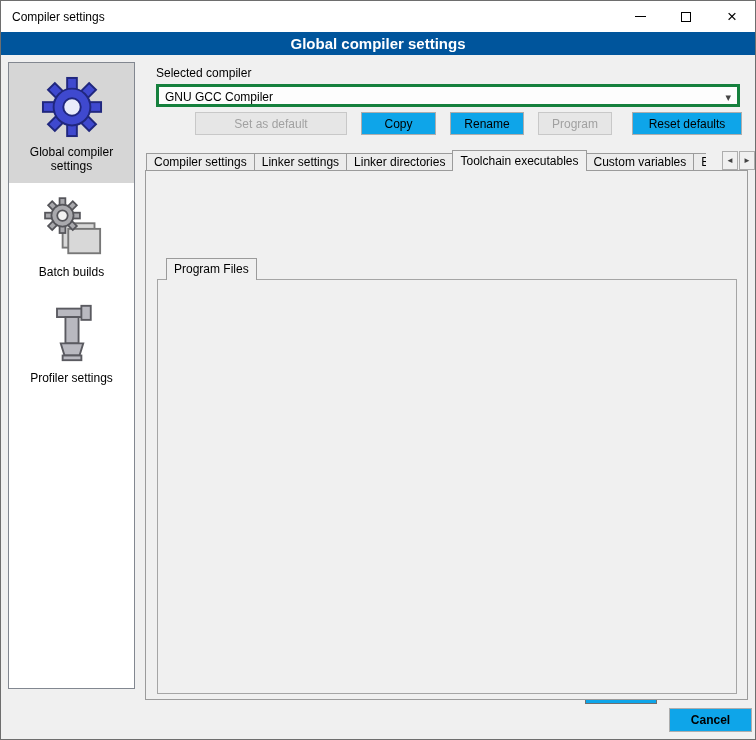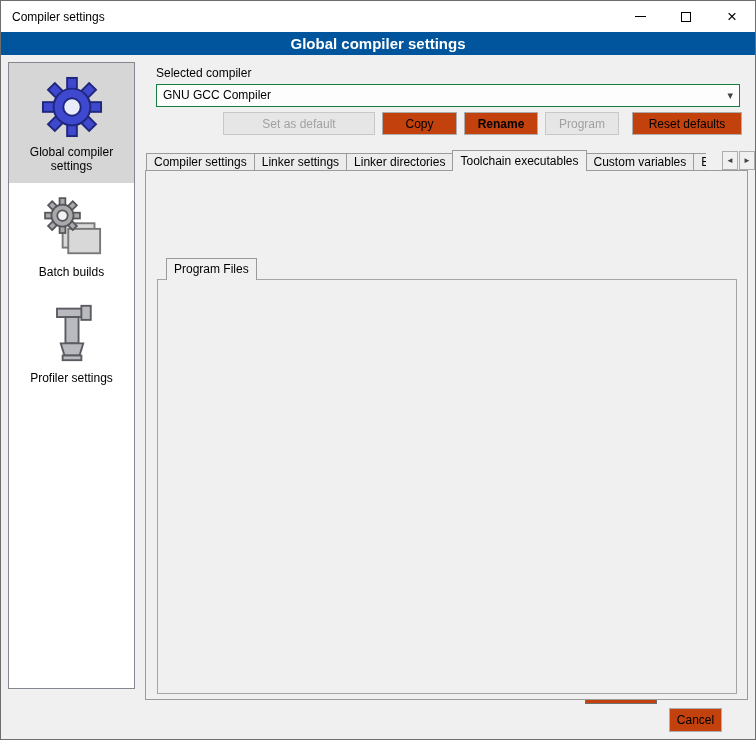--- a/index.html
+++ b/index.html
@@ -30,33 +30,33 @@
   
   .sidebar { position:absolute; left:8px; top:62px; width:127px; height:627px;
              background:#fff; border:1px solid #828790; overflow:hidden; }
   .side-item { width:100%; padding:8px 2px 10px 2px; text-align:center; cursor:default; }
   .side-item.selected { background:#d6d6d6; }
   .side-item .icon-wrap { height:72px; display:flex; align-items:center; justify-content:center; }
   .side-item .lbl { display:block; margin-top:2px; line-height:14px; }
 
   
   .sec-label { position:absolute; left:156px; top:66px; }
-  .combo { position:absolute; height:23px; background:#fdfdfd; border:1px solid #15803d;
+  .combo { position:absolute; height:23px; background:#fdfdfd; border:3px solid #15803d;
            line-height:21px; padding:0 22px 0 6px; cursor:default; }
   .combo .arrow { position:absolute; right:6px; top:0; line-height:21px; color:#444; font-size:11px; }
   .combo.top { left:156px; top:84px; width:584px; }
 
   .btn-row { position:absolute; left:156px; top:112px; width:586px; height:26px;
-             display:flex; justify-content:flex-end; gap:7px; }
-  .btn { height:23px; background:#c2410c; border:1px solid #adadad; font-family:"Liberation Sans",sans-serif;
+             display:flex; justify-content:flex-end; gap:14px; }
+  .btn { height:23px; background:#0ea5e9; border:1px solid #adadad; font-family:"Liberation Sans",sans-serif;
          font-size:12px; text-align:center; cursor:default; padding:0 4px; }
   .btn:disabled, .btn.disabled { color:#a1a1a1; background:#e6e6e6; border-color:#c8c8c8; }
   .btn.w-setdef { width:152px; }
   .btn.w-copy { width:75px; }
-  .btn.w-rename { width:74px;font-weight:bold; }
+  .btn.w-rename { width:74px; }
   .btn.w-delete { width:74px; }
   .btn.w-reset { width:110px; margin-left:6px; }
 
   
   .tabstrip { position:absolute; left:146px; top:150px; width:560px; height:21px;
               overflow:hidden; white-space:nowrap; }
   .tab { display:inline-block; vertical-align:bottom; height:19px; line-height:17px; margin-top:2px;
          padding:0 7px; background:#ececec; border:1px solid #9b9b9b; margin-right:-1px; cursor:default; }
   .tab.active { height:22px; line-height:20px; margin-top:0; background:#f0f0f0;
                 border-bottom:none; position:relative; z-index:3; }
@@ -94,21 +94,21 @@
   .frow { position:absolute; left:0; width:756px; height:22px; }
   .frow .flabel { position:absolute; left:168px; top:4px; }
   .finput { position:absolute; left:303px; width:398px; height:22px; background:#fff;
             border:1px solid #7a7a7a; font-family:"Liberation Sans",sans-serif; font-size:12px;
             padding:0 4px; }
   .frow .dots { position:absolute; left:704px; top:0; }
   .combo.field { left:303px; width:420px; height:22px; background:#ececec; line-height:20px; }
 
   
   .btn.ok { position:absolute; left:585px; top:680px; width:72px; height:24px; border-color:#707070; }
-  .btn.cancel { position:absolute; left:669px; top:708px; width:53px; height:24px; }
+  .btn.cancel { position:absolute; left:669px; top:708px; width:83px; height:24px;font-weight:bold; }
 </style>
 </head>
 <body>
 
 <div class="window">
 
   <svg width="0" height="0" style="position:absolute">
     <defs>
       <g id="gear64">
         <rect x="27" y="2" width="10" height="60"></rect>

